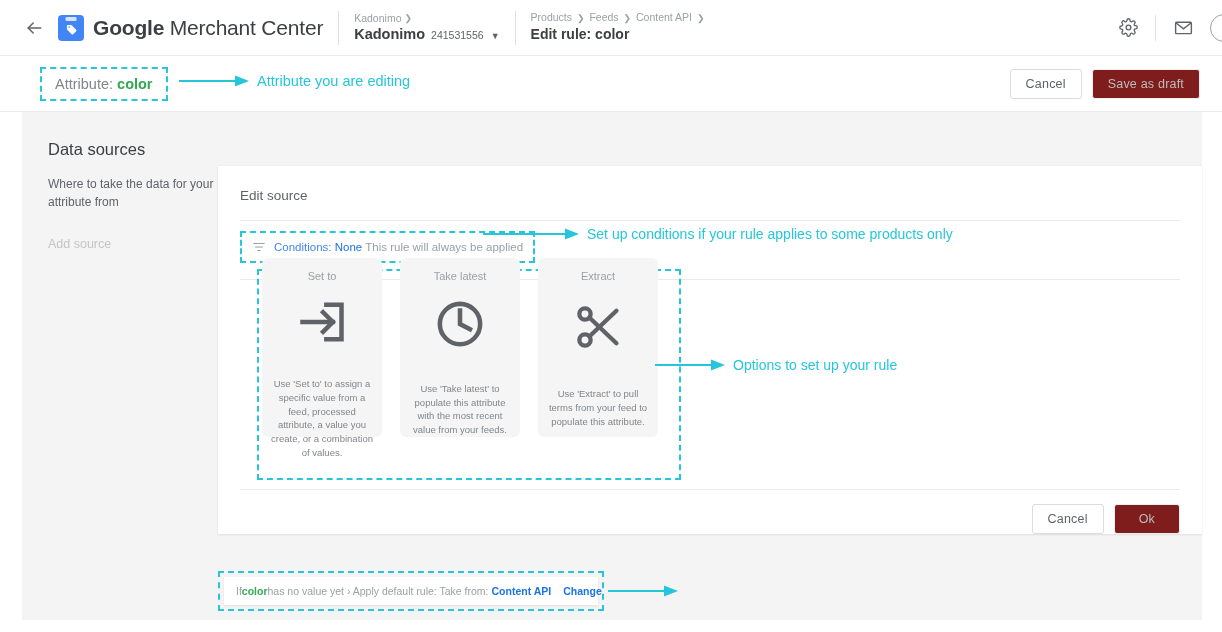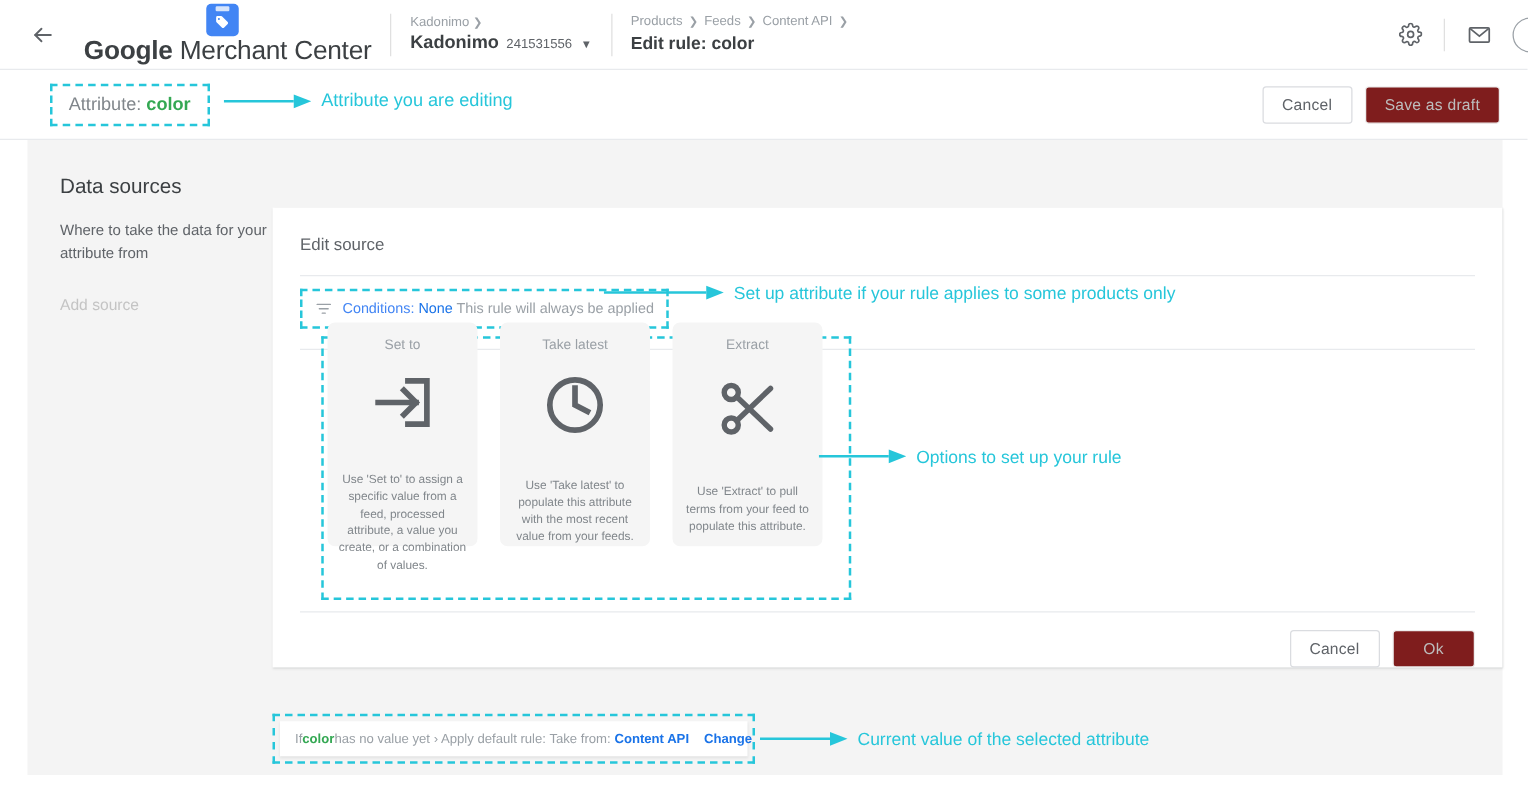--- a/index.html
+++ b/index.html
@@ -15,21 +15,21 @@
   .topbar {
     position: absolute; left: 0; top: 0; width: 1222px; height: 56px;
     background: #fff; border-bottom: 1px solid #e8eaed;
     display: flex; align-items: center;
   }
   .back-arrow {
     margin-left: 22px; width: 24px; height: 24px;
     display: flex; align-items: center; justify-content: center;
     color: #5f6368; cursor: pointer;
   }
-  .brand { display: flex; align-items: center; margin-left: 12px; flex-direction: column; }
+  .brand { display: flex; align-items: center; margin-left: 12px; }
   .brand-logo {
     width: 26px; height: 26px; border-radius: 4px;
     background: #4285f4; position: relative; overflow: hidden;
     display: flex; align-items: center; justify-content: center;
   }
   .brand-logo .tab {
     position: absolute; top: 2px; left: 50%; transform: translateX(-50%);
     width: 11px; height: 4px; background: #d6e4fb; border-radius: 1px;
   }
   .brand-logo svg { position: relative; top: 2px; }
@@ -358,30 +358,29 @@
     <polygon points="56,2.5 70,8 56,13.5" fill="#26c6da"></polygon>
   </svg>
   <span class="anno-label">Attribute you are editing</span>
 </div>
 
 <div class="anno anno-2">
   <svg class="arrow-svg" width="98" height="16" viewBox="0 0 98 16">
     <line x1="0" y1="8" x2="82" y2="8" stroke="#26c6da" stroke-width="2"></line>
     <polygon points="82,2.5 96,8 82,13.5" fill="#26c6da"></polygon>
   </svg>
-  <span class="anno-label">Set up attribute if your rule applies to some products only</span>
+  <span class="anno-label">Set up conditions if your rule applies to some products only</span>
 </div>
 
 <div class="anno anno-3">
   <svg class="arrow-svg" width="72" height="16" viewBox="0 0 72 16">
     <line x1="0" y1="8" x2="56" y2="8" stroke="#26c6da" stroke-width="2"></line>
     <polygon points="56,2.5 70,8 56,13.5" fill="#26c6da"></polygon>
   </svg>
   <span class="anno-label">Options to set up your rule</span>
 </div>
 
 <div class="anno anno-4">
   <svg class="arrow-svg" width="72" height="16" viewBox="0 0 72 16">
     <line x1="0" y1="8" x2="56" y2="8" stroke="#26c6da" stroke-width="2"></line>
     <polygon points="56,2.5 70,8 56,13.5" fill="#26c6da"></polygon>
   </svg>
-  <span class="anno-label">Current value of the selected attribute</span>
 </div>
 
 </body></html>

